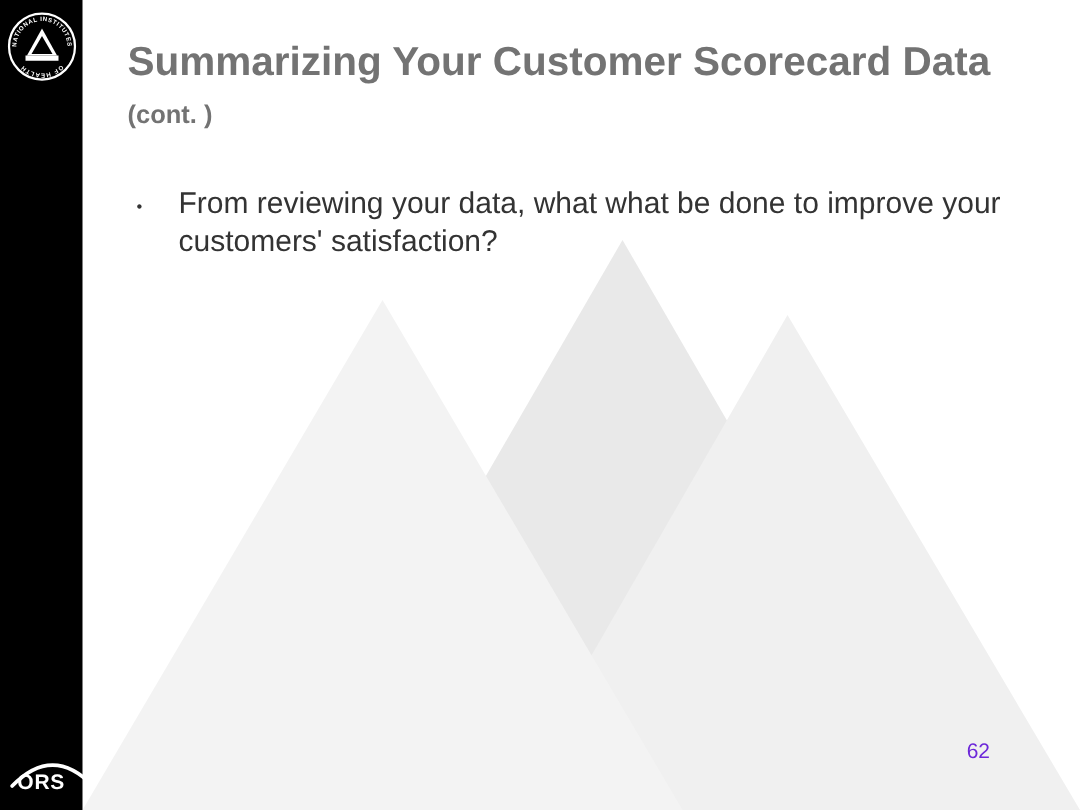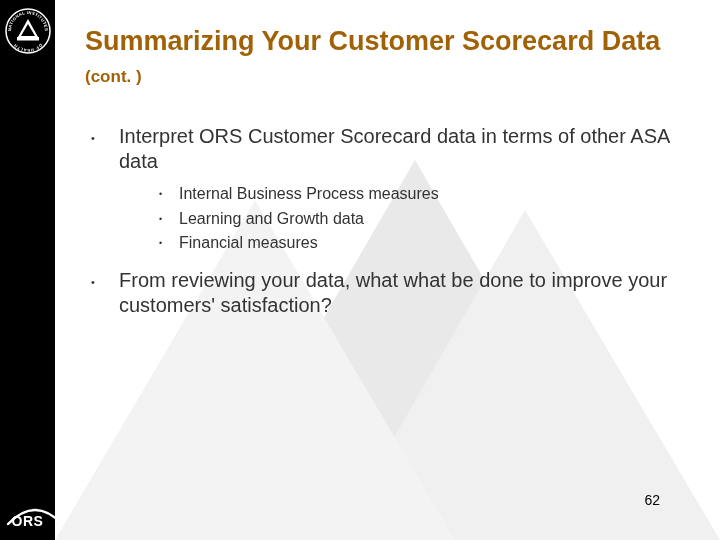--- a/index.html
+++ b/index.html
@@ -47,21 +47,21 @@
     left: 85px;
     top: 26px;
     right: 32px;
     color: #2f2f2f;
     z-index: 1;
   }
   .title {
     font-size: 27px;
     line-height: 1.18;
     font-weight: 700;
-    color: #a16207;
+    color: #737373;
     margin-bottom: 34px;
   }
   .title .cont { font-size: 17px; font-weight: 700; }
   .bullets { list-style: none; }
   .lvl1 {
     position: relative;
     padding-left: 34px;
     font-size: 20px;
     line-height: 1.28;
     color: #333333;
@@ -92,21 +92,21 @@
     top: 0;
     font-size: 9px;
     line-height: 22px;
     color: #333333;
   }
   .page-number {
     position: absolute;
     right: 60px;
     bottom: 32px;
     font-size: 14px;
-    color: #000000;
+    color: #6d28d9;
     z-index: 1;
   }
 </style>
 </head>
 <body>
 
 <div class="slide">
 
   <svg class="watermark" viewBox="0 0 665 540" preserveAspectRatio="none">
     <polygon points="140,540 360,160 580,540" fill="#e9e9e9"></polygon>
@@ -140,34 +140,20 @@
   </div>
 
   <div class="content">
     <h1 class="title">
       <span>Summarizing Your Customer Scorecard Data</span>
       <span class="cont">(cont. )</span>
     </h1>
 
     <ul class="bullets">
       <li class="lvl1">
-        <span>Interpret ORS Customer Scorecard data in terms of other ASA data</span>
-        <ul class="sub">
-          <li class="lvl2">
-            <span>Internal Business Process measures</span>
-          </li>
-          <li class="lvl2">
-            <span>Learning and Growth data</span>
-          </li>
-          <li class="lvl2">
-            <span>Financial measures</span>
-          </li>
-        </ul>
-      </li>
-      <li class="lvl1">
         <span>From reviewing your data, what what be done to improve your customers' satisfaction?</span>
       </li>
     </ul>
   </div>
 
   <div class="page-number">62</div>
 
 </div>
 
 </body></html>

